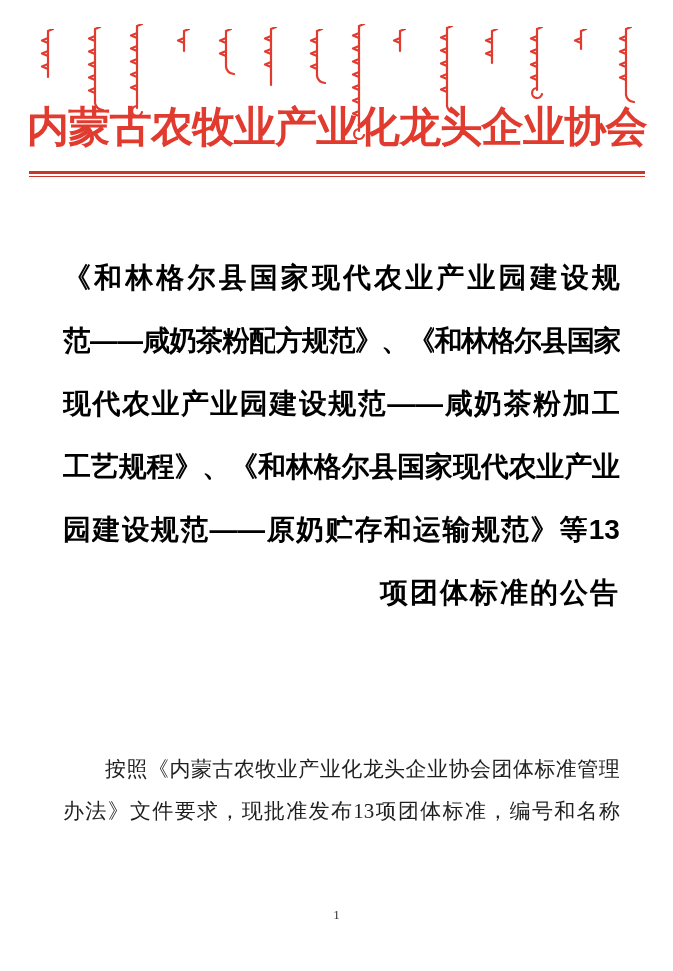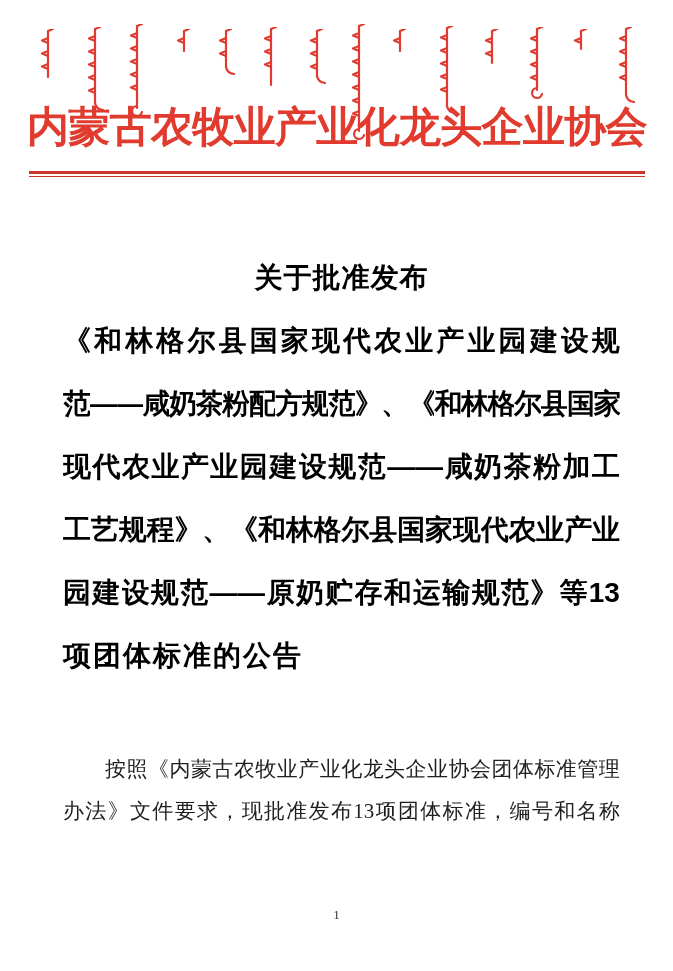--- a/index.html
+++ b/index.html
@@ -63,21 +63,21 @@
     width: 557px;
     font-family: "Liberation Serif", "DejaVu Serif", serif;
     font-size: 21px;
     color: var(--bodytext, #1f1f1f);
   }
   .doc-body .line { height: 42px; line-height: 42px; }
   
   .line.flex { display: flex; justify-content: space-between; align-items: baseline; }
   .line.flex span { flex: 0 1 auto; min-width: 0; overflow: hidden; text-align: center; white-space: nowrap; }
   .line.center { text-align: center; letter-spacing: 1px; }
-  .line.left { text-align: left; letter-spacing: 2px; }
+  .line.left { text-align: right; letter-spacing: 2px; }
   .doc-body .line.left { letter-spacing: 1px; }
   .line.indent { padding-left: 42px; }
   
   .page-number {
     position: absolute;
     left: 0;
     top: 906px;
     width: 673px;
     text-align: center;
     font-size: 13px;
@@ -147,21 +147,20 @@
       <span>龙</span>
       <span>头</span>
       <span>企</span>
       <span>业</span>
       <span>协</span>
       <span>会</span>
     </div>
   <div class="rule rule-thick"></div>
   <div class="rule rule-thin"></div>
   <div class="doc-title" id="doc-title">
-      <div class="line center">关于批准发布</div>
       <div class="line justify flex">
         <span>《</span>
         <span>和</span>
         <span>林</span>
         <span>格</span>
         <span>尔</span>
         <span>县</span>
         <span>国</span>
         <span>家</span>
         <span>现</span>

